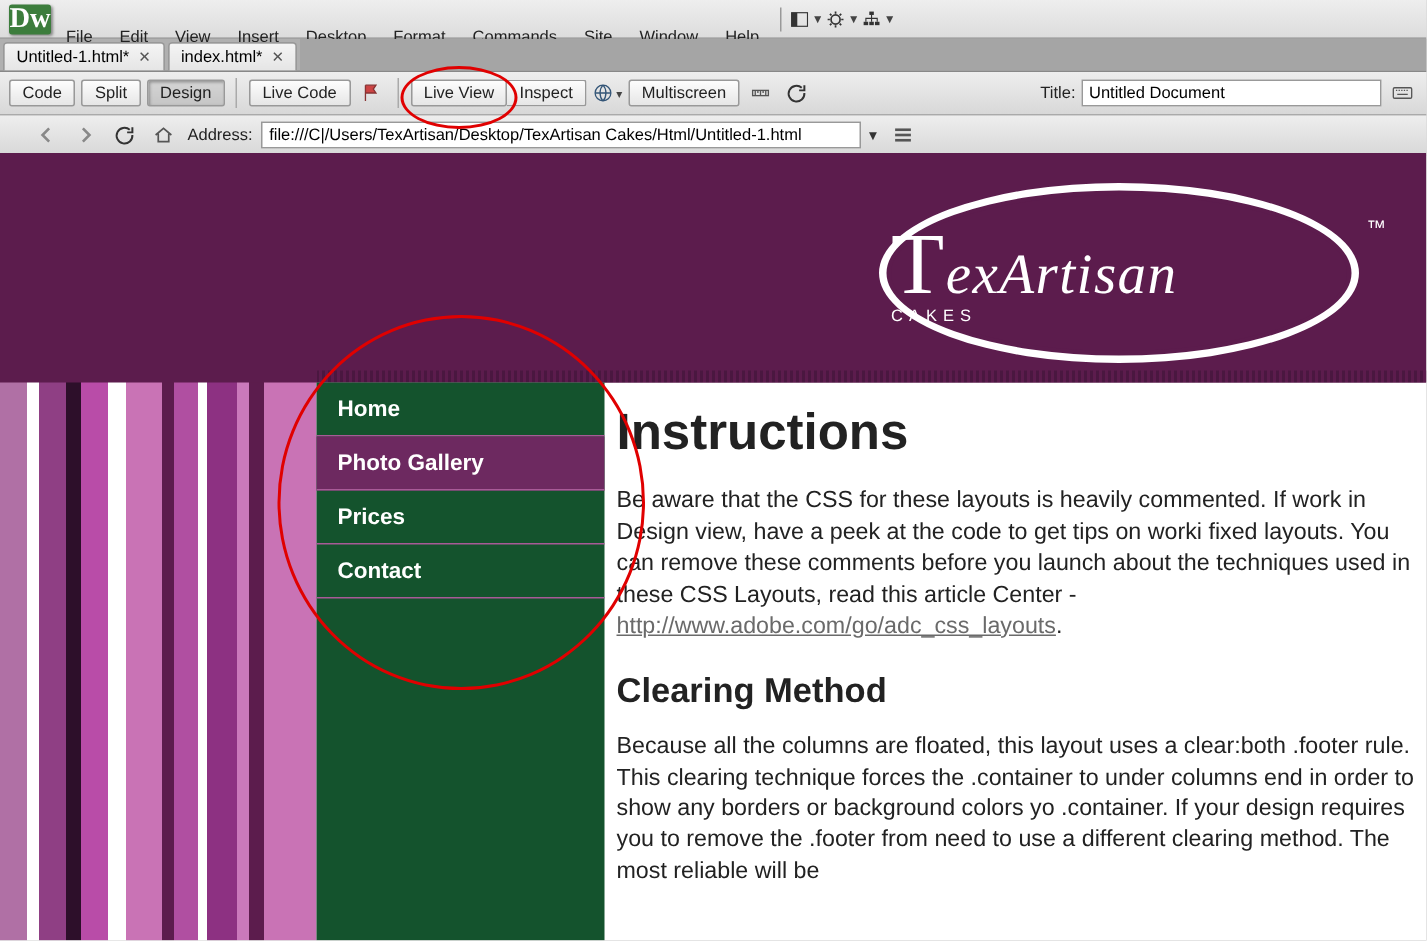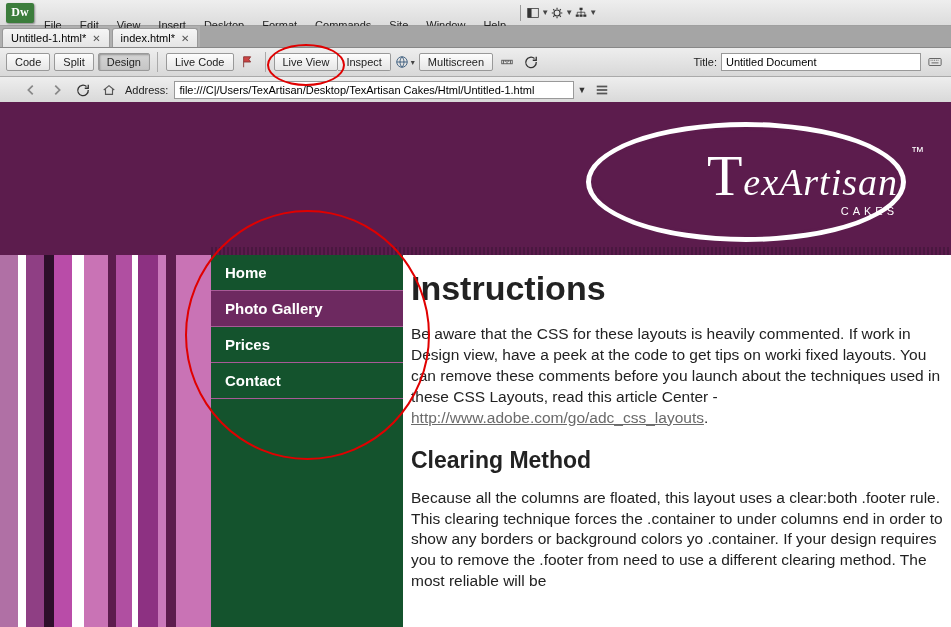--- a/index.html
+++ b/index.html
@@ -1,20 +1,20 @@
 <!DOCTYPE html>
 <html><head>
 <meta charset="utf-8">
 <style>
   * { margin:0; padding:0; box-sizing:border-box; }
   body { font-family: Tahoma, Arial, sans-serif; font-size:11px; background:#b8b8b8; width:951px; height:627px; overflow:hidden; position:relative; }
 
   
   .menubar { height:26px; background:linear-gradient(#eeeeee,#dcdcdc); border-bottom:1px solid #a0a0a0; display:flex; align-items:center; padding:0 6px; gap:2px; }
-  .dw-logo { width:28px; height:20px; background:#3c7d3c; color:#fff; font-weight:bold; font-size:12px; display:flex; align-items:center; justify-content:center; border-radius:2px; font-family:Georgia,serif; box-shadow:1px 1px 2px rgba(0,0,0,0.4);}
+  .dw-logo { width:28px; height:20px; background:#3c7d3c; color:#fff; font-weight:bold; font-size:19px; display:flex; align-items:center; justify-content:center; border-radius:2px; font-family:Georgia,serif; box-shadow:1px 1px 2px rgba(0,0,0,0.4);}
   .menu-item { padding:3px 8px; cursor:pointer; color:#222;margin-top:24px; }
   .menu-sep { width:1px; height:16px; background:#999; margin:0 4px;}
   .icon-btn { width:22px; height:18px; display:flex; align-items:center; justify-content:center; cursor:pointer; color:#333;}
   .icon-btn svg { width:14px; height:14px;}
   .drop { font-size:8px; margin-left:2px; color:#444;}
 
   
   .tab-strip { height:22px; background:#b0b0b0; display:flex; align-items:flex-end; padding-left:2px; border-bottom:1px solid #888;}
   .file-tab { background:linear-gradient(#f5f5f5,#e5e5e5); border:1px solid #999; border-bottom:none; padding:3px 8px; display:flex; align-items:center; gap:6px; margin-right:2px; border-radius:3px 3px 0 0; cursor:pointer; font-size:11px;}
   .file-tab .close-x { font-size:10px; color:#555; cursor:pointer;}
@@ -37,21 +37,21 @@
   .addr-drop { font-size:9px; color:#333; margin-left:-3px; cursor:pointer;}
 
   
   .viewport { position:absolute; top:102px; left:0; right:0; bottom:0; overflow:hidden; background:#fff;}
   .stripes { width:211px; height:100%; float:left; display:flex; }
   .stripes div { height:100%;}
   .header-band { position:absolute; left:0; top:0; right:0; height:153px; background:#5c1c4d;}
   .header-band::after { content:''; position:absolute; left:211px; right:0; bottom:0; height:8px; background:repeating-linear-gradient(90deg,#4a1740 0 2px,#5c1c4d 2px 4px);}
   .logo-oval { position:absolute; right:45px; top:20px; width:320px; height:120px; }
   .logo-oval .ring { position:absolute; inset:0; border:5px solid #fff; border-radius:50%/50%; }
-  .logo-oval .inner { position:absolute; inset:8px; background:#5c1c4d; border-radius:50%/50%; display:flex; flex-direction:column; align-items:flex-end; justify-content:center;}
+  .logo-oval .inner { position:absolute; inset:8px; background:#5c1c4d; border-radius:50%/50%; display:flex; flex-direction:column; align-items:flex-start; justify-content:center;}
   .logo-text { color:#fff; font-family:Georgia,'Times New Roman',serif; font-size:38px; font-style:italic; letter-spacing:1px; line-height:1;}
   .logo-text .bigT { font-size:58px; font-style:normal; font-family:Georgia,serif;}
   .logo-sub { color:#fff; font-size:11px; letter-spacing:4px; font-family:Arial,sans-serif;}
   .logo-tm { position:absolute; right:-18px; top:22px; color:#fff; font-size:13px;}
 
   .page-body { position:absolute; left:211px; top:153px; right:0; bottom:0; display:flex; }
   .sidebar { width:192px; background:#14532d; }
   .sidebar a { display:block; padding:9px 14px; color:#fff; font-family:Verdana,Arial,sans-serif; font-size:15px; font-weight:bold; text-decoration:none; border-bottom:1px solid #a85a97;}
   .sidebar a.active { background:#6d2960; }
   .content { flex:1; padding:14px 0 0 8px; font-family:Verdana,Arial,sans-serif; color:#222;}

